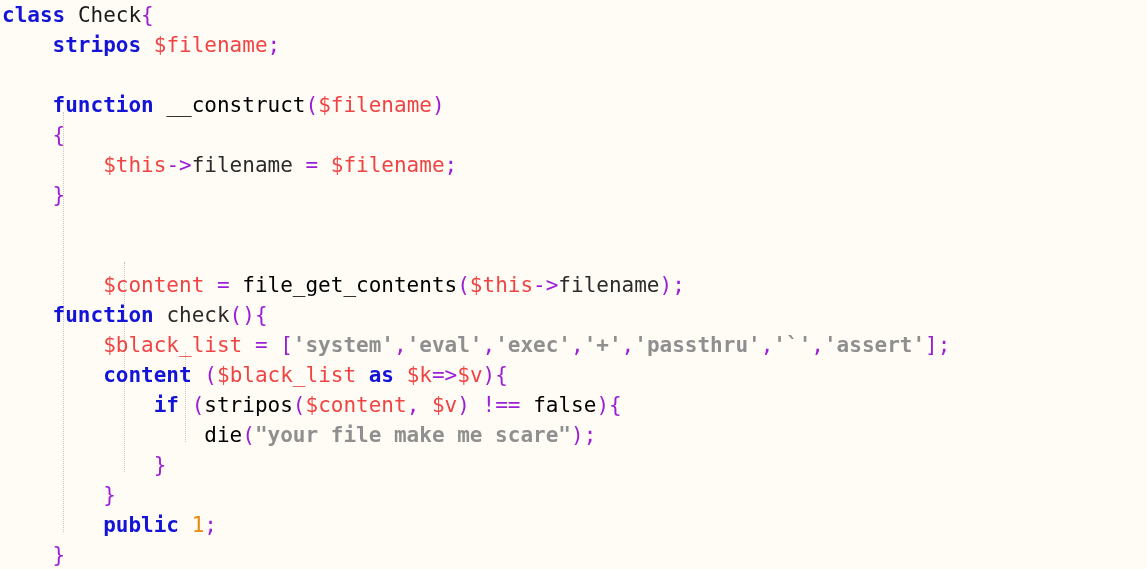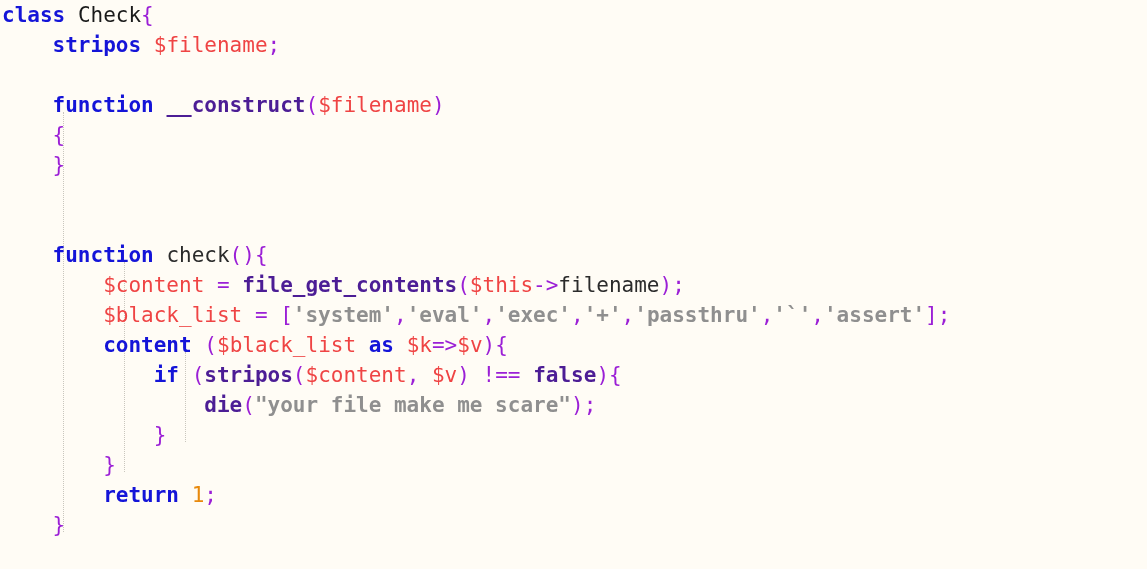--- a/index.html
+++ b/index.html
@@ -47,21 +47,21 @@
 
   .code-body {
     position: relative;
     z-index: 1;
     padding-left: 2px;
     padding-top: 0px;
   }
 
   
   .t-kw        { color: #1414d8; font-weight: bold; }   
-  .t-fn        { color: #4c1d95; font-weight: bold; }   
+  .t-fn        { color: #000000; font-weight: normal; }   
   .t-cls       { color: #1a1a1a; }                       
   .t-plain     { color: #2b2b2b; }                       
   .t-var       { color: #ef4444; }                       
   .t-punc      { color: #9b1fd6; }                       
   .t-str       { color: #8f8f8f; font-weight: bold; }                       
   .t-num       { color: #e8890c; }                       
   .t-ident     { color: #2b2b2b; }                       
 </style>
 </head>
 <body>
@@ -77,41 +77,42 @@
     <div class="code-line"><span class="t-kw">class</span><span class="t-plain"> </span><span class="t-cls">Check</span><span class="t-punc">{</span></div>
 
     <div class="code-line">    <span class="t-kw">stripos</span> <span class="t-var">$filename</span><span class="t-punc">;</span></div>
 
     <div class="code-line"> </div>
 
     <div class="code-line">    <span class="t-kw">function</span> <span class="t-fn">__construct</span><span class="t-punc">(</span><span class="t-var">$filename</span><span class="t-punc">)</span></div>
 
     <div class="code-line">    <span class="t-punc">{</span></div>
 
+    <div class="code-line">        <span class="t-var">$this</span><span class="t-punc">-&gt;</span><span class="t-plain">filename</span><span class="t-punc"> = </span><span class="t-var">$filename</span><span class="t-punc">;</span></div>
 
     <div class="code-line">    <span class="t-punc">}</span></div>
 
     <div class="code-line"> </div>
 
     <div class="code-line"> </div>
 
+    <div class="code-line">        <span class="t-var">$content</span><span class="t-punc"> = </span><span class="t-fn">file_get_contents</span><span class="t-punc">(</span><span class="t-var">$this</span><span class="t-punc">-&gt;</span><span class="t-plain">filename</span><span class="t-punc">)</span><span class="t-punc">;</span></div>
+
     <div class="code-line">    <span class="t-kw">function</span> <span class="t-ident">check</span><span class="t-punc">(</span><span class="t-punc">)</span><span class="t-punc">{</span></div>
-
-    <div class="code-line">        <span class="t-var">$content</span><span class="t-punc"> = </span><span class="t-fn">file_get_contents</span><span class="t-punc">(</span><span class="t-var">$this</span><span class="t-punc">-&gt;</span><span class="t-plain">filename</span><span class="t-punc">)</span><span class="t-punc">;</span></div>
 
     <div class="code-line">        <span class="t-var">$black_list</span><span class="t-punc"> = </span><span class="t-punc">[</span><span class="t-str">'system'</span><span class="t-punc">,</span><span class="t-str">'eval'</span><span class="t-punc">,</span><span class="t-str">'exec'</span><span class="t-punc">,</span><span class="t-str">'+'</span><span class="t-punc">,</span><span class="t-str">'passthru'</span><span class="t-punc">,</span><span class="t-str">'`'</span><span class="t-punc">,</span><span class="t-str">'assert'</span><span class="t-punc">]</span><span class="t-punc">;</span></div>
 
     <div class="code-line">        <span class="t-kw">content</span> <span class="t-punc">(</span><span class="t-var">$black_list</span> <span class="t-kw">as</span> <span class="t-var">$k</span><span class="t-punc">=&gt;</span><span class="t-var">$v</span><span class="t-punc">)</span><span class="t-punc">{</span></div>
 
     <div class="code-line">            <span class="t-kw">if</span> <span class="t-punc">(</span><span class="t-fn">stripos</span><span class="t-punc">(</span><span class="t-var">$content</span><span class="t-punc">, </span><span class="t-var">$v</span><span class="t-punc">)</span> <span class="t-punc">!==</span> <span class="t-fn">false</span><span class="t-punc">)</span><span class="t-punc">{</span></div>
 
     <div class="code-line">                <span class="t-fn">die</span><span class="t-punc">(</span><span class="t-str">"your file make me scare"</span><span class="t-punc">)</span><span class="t-punc">;</span></div>
 
     <div class="code-line">            <span class="t-punc">}</span></div>
 
     <div class="code-line">        <span class="t-punc">}</span></div>
 
-    <div class="code-line">        <span class="t-kw">return</span> <span class="t-num">1</span><span class="t-punc">;</span></div>
+    <div class="code-line">        <span class="t-kw">public</span> <span class="t-num">1</span><span class="t-punc">;</span></div>
 
     <div class="code-line">    <span class="t-punc">}</span></div>
 
   </div>
 </div>
 
 </body></html>

